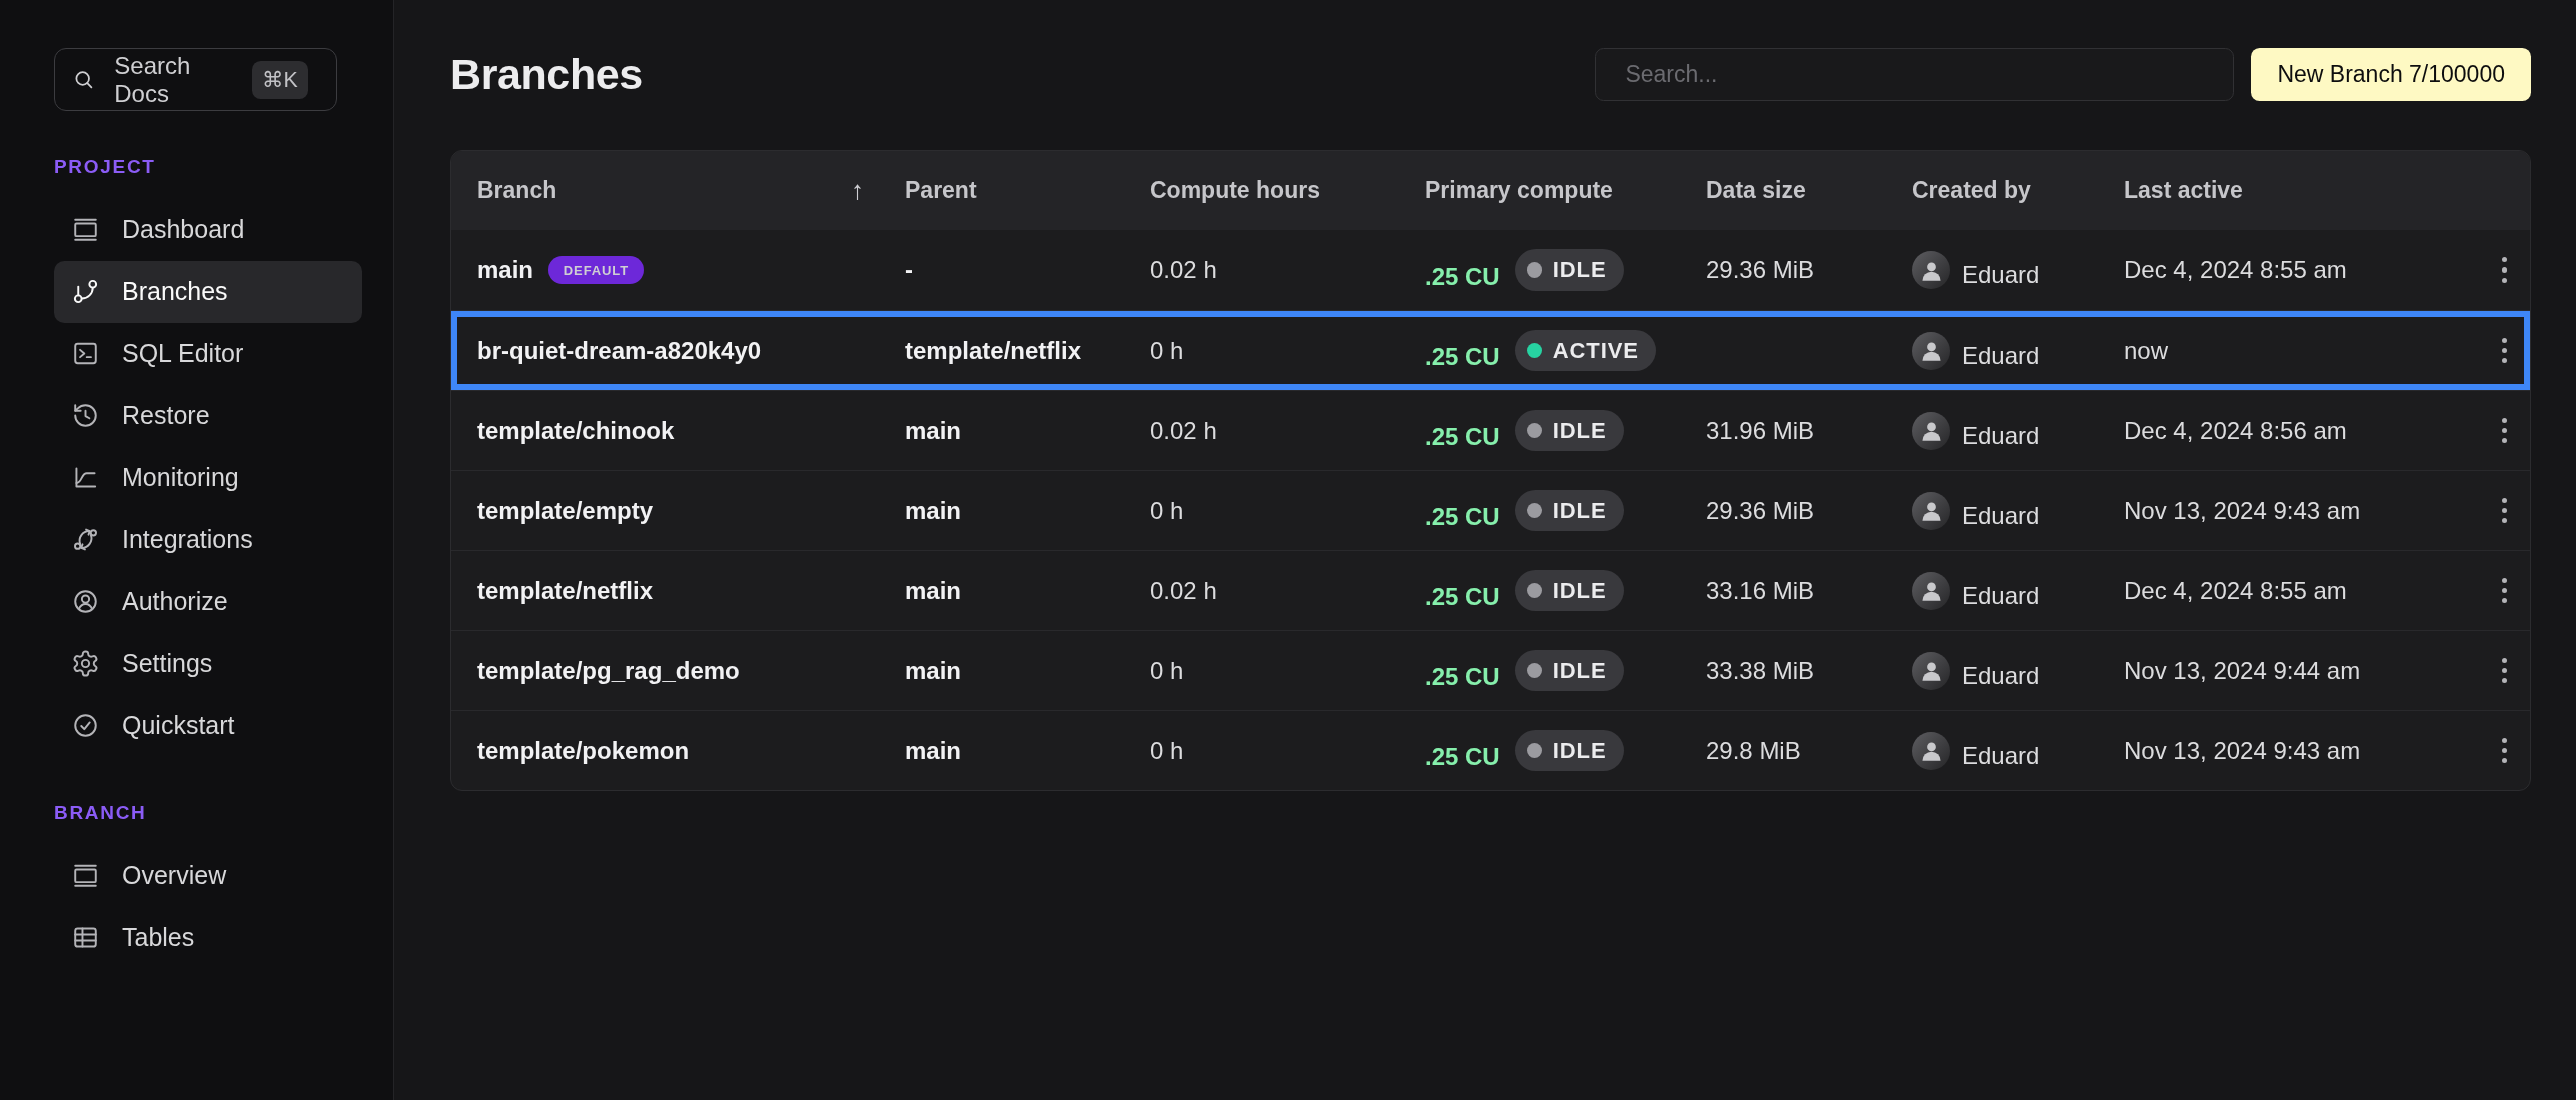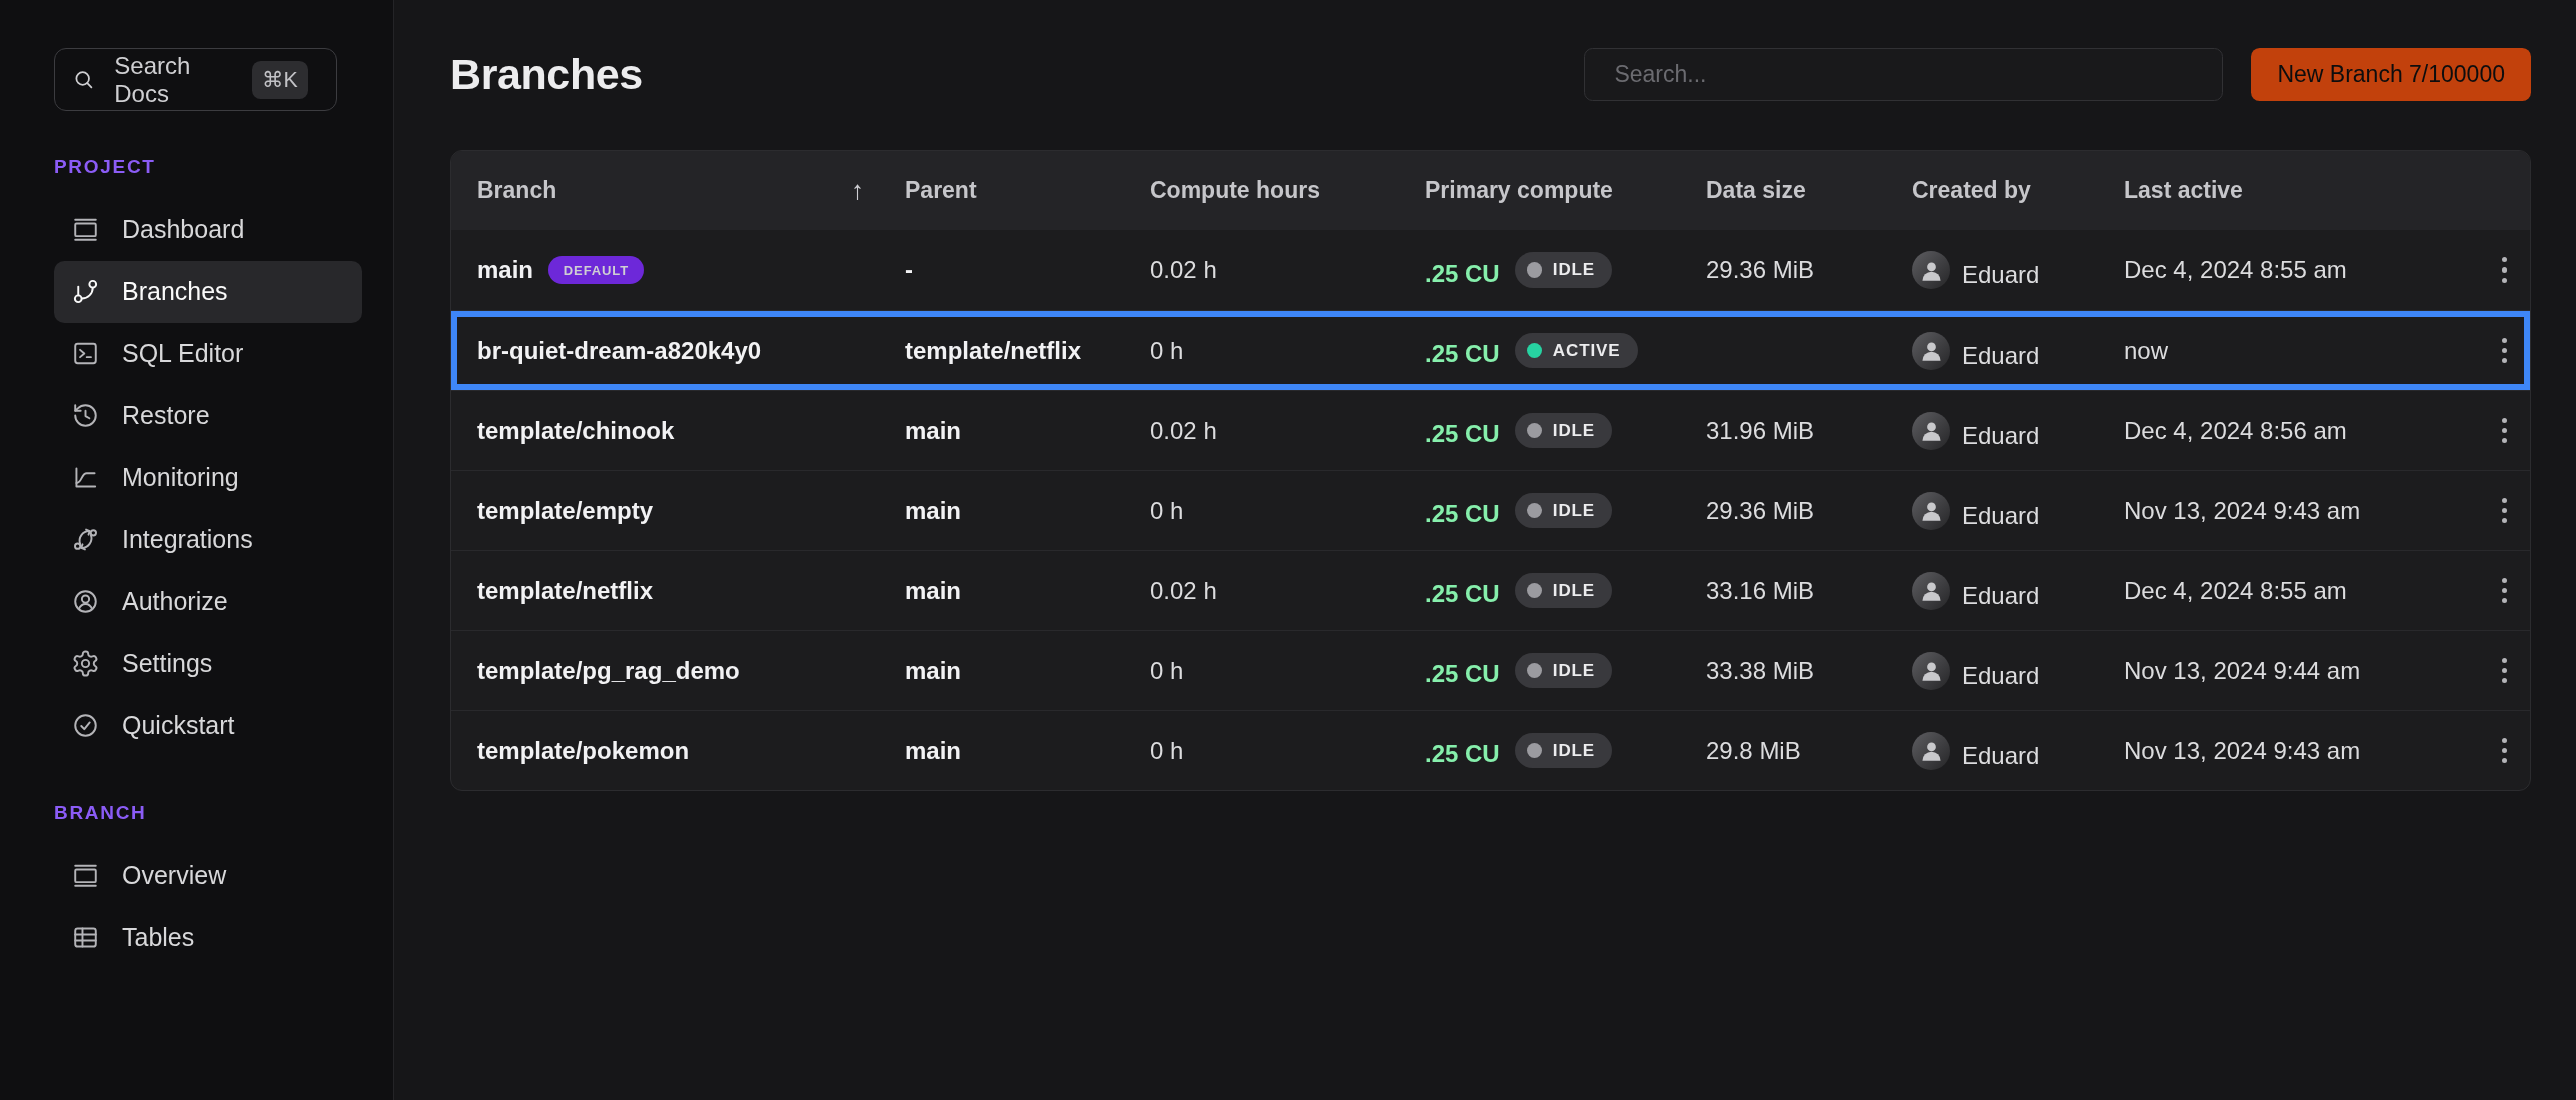--- a/index.html
+++ b/index.html
@@ -56,22 +56,22 @@
   .page-title { font-size:43px; font-weight:700; color:#ececee; letter-spacing:-0.4px; }
   .hdr-search {
     margin-left:auto; width:639px; height:53px;
     background:#19191b; border:1.7px solid #313134; border-radius:8.6px;
     padding:0 29px; font-size:23px; color:#e4e4e6;
     font-family:"Liberation Sans","DejaVu Sans",sans-serif;
     outline:none;
   }
   .hdr-search::placeholder { color:#6b6b70; }
   .new-branch-btn {
-    margin-left:28px; height:53px; padding:0 26px;
-    background:#c2410c; color:#0d0d0e;
+    margin-left:17px; height:53px; padding:0 26px;
+    background:#fef9c3; color:#0d0d0e;
     border:none; border-radius:8.6px;
     font-size:23px; font-weight:500; cursor:pointer;
     font-family:"Liberation Sans","DejaVu Sans",sans-serif;
     white-space:nowrap;
   }
 
   
   .table-card {
     margin-top:49px;
     border:0.9px solid #2c2c2f; border-radius:12px;
@@ -100,21 +100,21 @@
     background:#6d28d9; color:#cfcfd3;
     border-radius:855px; padding:6.8px 15.4px;
     font-size:13px; font-weight:700; letter-spacing:0.9px;
   }
   .cu-link { color:#86efac; font-weight:700; font-size:24px; text-decoration:none; cursor:pointer; }
   .status-badge {
     margin-left:15.4px;
     background:#39393d; border-radius:855px;
     padding:7.7px 17px 7.7px 12px;
     display:inline-flex; align-items:center; gap:10.3px;
-    font-size:17px; font-weight:700; letter-spacing:0.9px; color:#ececee;
+    font-size:22px; font-weight:700; letter-spacing:0.9px; color:#ececee;
   }
   .status-dot { width:15.4px; height:15.4px; border-radius:50%; background:#9b9ba0; }
   .status-dot.active { background:#27d3a2; }
 
   .creator { gap:12px; }
   .avatar {
     width:38px; height:38px; border-radius:50%;
     background:linear-gradient(135deg,#5e5e62,#252527);
     display:flex; align-items:center; justify-content:center;
     overflow:hidden; flex:none;

